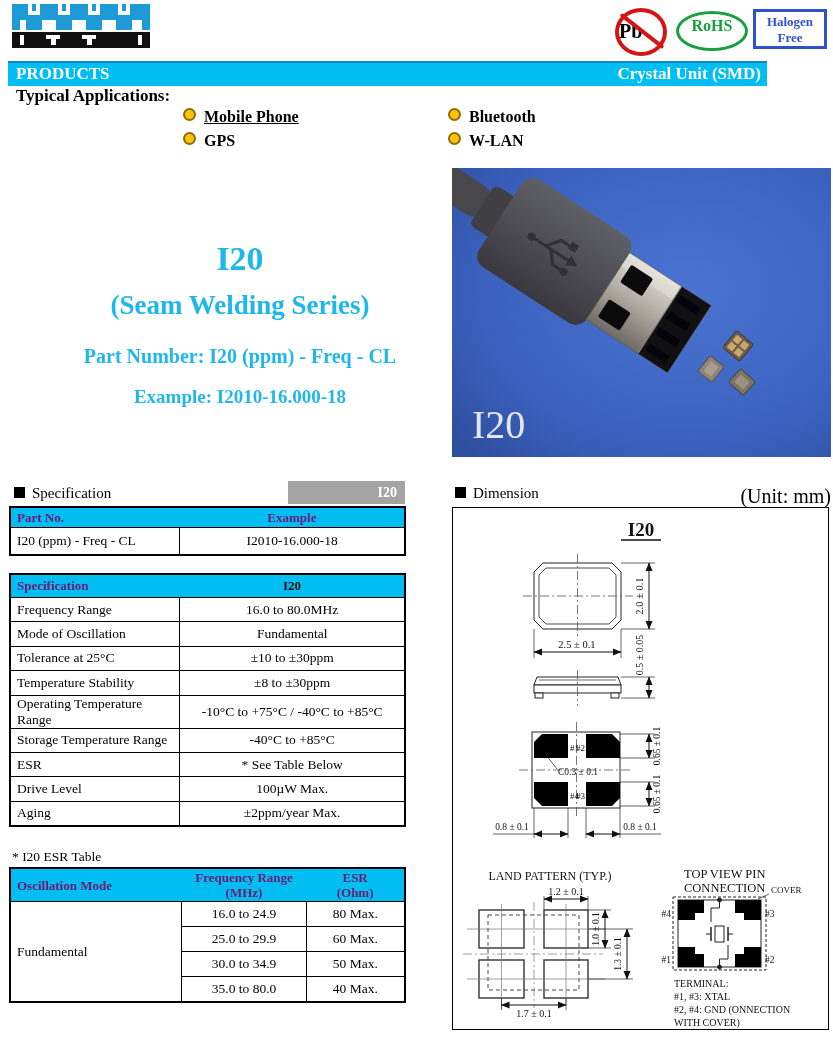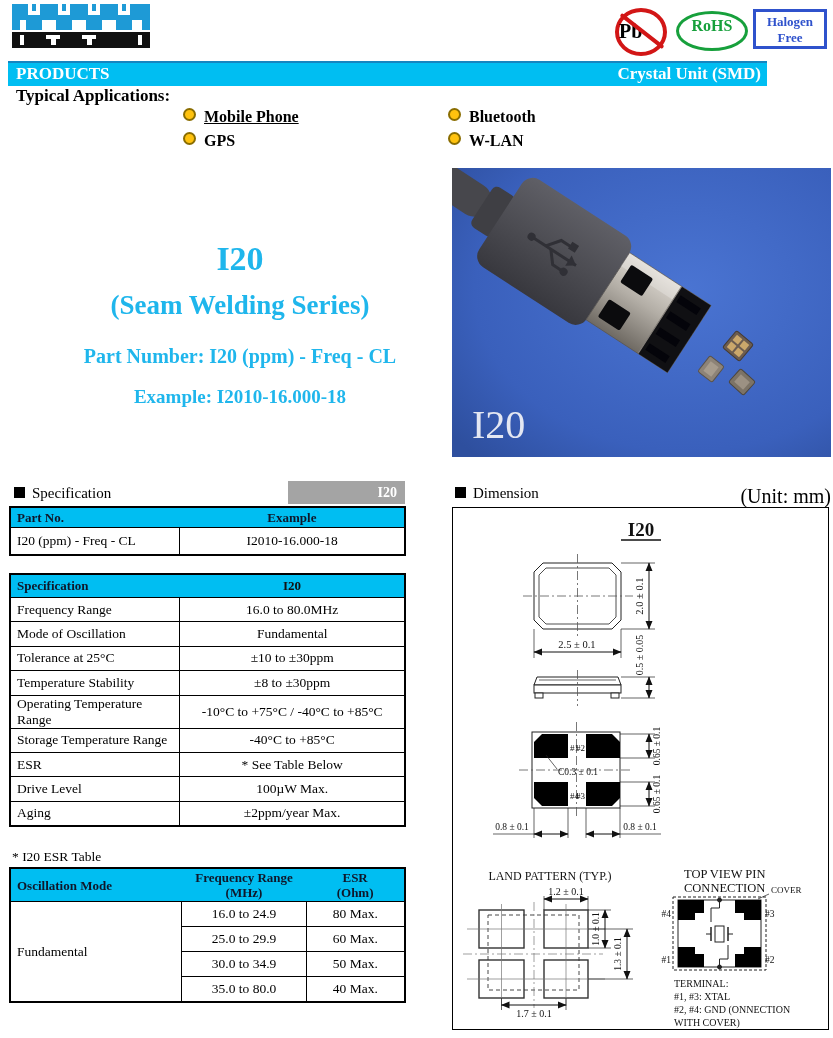--- a/index.html
+++ b/index.html
@@ -44,21 +44,21 @@
 
   
   .sec-head{position:absolute;font-size:15px;}
   .sq{display:inline-block;width:11px;height:11px;background:#000;margin-right:7px;}
   .gray-tag{position:absolute;left:288px;top:481px;width:117px;height:23px;background:#A4A4A4;
             color:#fff;font-weight:bold;font-size:14px;text-align:right;line-height:23px;padding-right:8px;box-sizing:border-box;}
 
   table{border-collapse:collapse;table-layout:fixed;font-size:13.5px;}
   .pt,.st,.et{position:absolute;left:9px;width:397px;border:2px solid #000;}
   .pt{top:506px;} .st{top:573px;} .et{top:867px;}
-  th{background:#00BEF2;color:#0f172a;font-weight:bold;font-size:13px;padding:0;}
+  th{background:#00BEF2;color:#701a75;font-weight:bold;font-size:13px;padding:0;}
   td{border:1px solid #000;padding:0 5px;height:23.4px;}
   .pt th{height:19px;} .pt td{height:26px;}
   .tl{text-align:left;padding-left:6px;} .tc{text-align:center;}
   .st th{height:22px;border-bottom:1.5px solid #000;}
   .st .hv{color:#111;}
   .et th{height:32px;border-bottom:1.5px solid #000;line-height:15px;}
   .et td{height:24px;}
   .esr-note{position:absolute;left:12px;top:849px;font-size:13.5px;}
 
   

